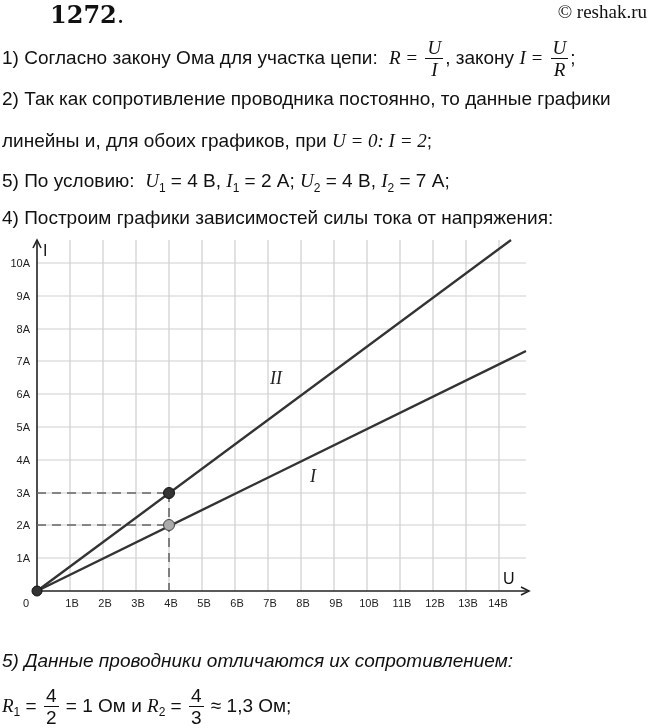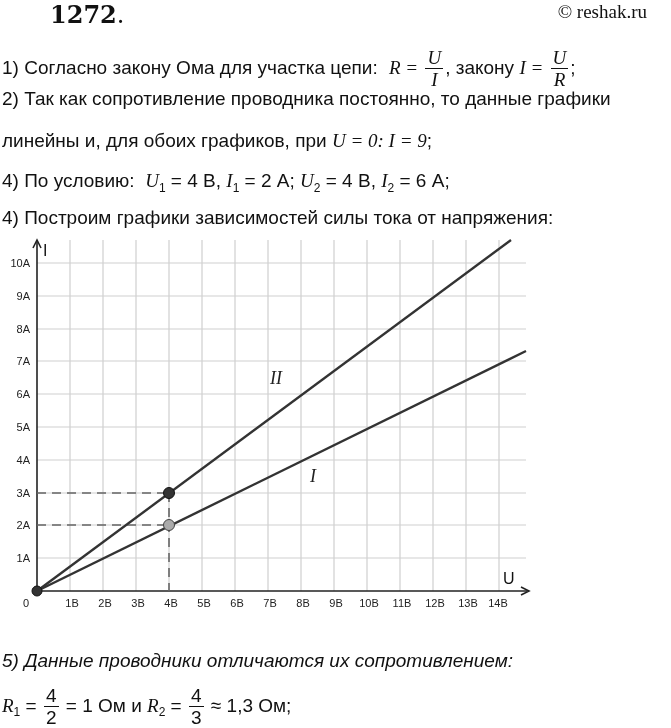--- a/index.html
+++ b/index.html
@@ -20,37 +20,37 @@
   .tick { font-family: "Liberation Sans", sans-serif; font-size: 11px; fill: #222; }
   .lbl  { font-family: "Liberation Serif", serif; font-style: italic; font-size: 18px; fill: #222; }
   .axlbl{ font-family: "Liberation Sans", sans-serif; font-size: 16px; fill: #111; }
 </style>
 </head>
 <body>
 
 <div class="abs num"><span style="font-weight:bold">1272</span><span>.</span></div>
 <div class="abs copy">© reshak.ru</div>
 
-<div class="abs line" style="top:48px;">
+<div class="abs line" style="top:38px;">
   <span>1) Согласно закону Ома для участка цепи:</span>
   <span class="math" style="margin-left:6px">R =</span>
   <span class="frac"><span class="n math">U</span><span class="d math">I</span></span><span>, закону</span>
   <span class="math">I =</span>
   <span class="frac"><span class="n math">U</span><span class="d math">R</span></span><span>;</span>
 </div>
 
 <div class="abs line" style="top:88px;">2) Так как сопротивление проводника постоянно, то данные графики</div>
 <div class="abs line" style="top:130px;">
   <span>линейны и, для обоих графиков, при</span>
-  <span class="math">U = 0:  I = 9</span><span>;</span>
+  <span class="math">U = 0:  I = 2</span><span>;</span>
 </div>
 
 <div class="abs line" style="top:170px;">
-  <span>4) По условию:</span>&nbsp;
-  <span class="math">U</span><sub>1</sub><span> = 4 В, </span><span class="math">I</span><sub>1</sub><span> = 2 А;  </span><span class="math">U</span><sub>2</sub><span> = 4 В, </span><span class="math">I</span><sub>2</sub><span> = 6 А;</span>
+  <span>5) По условию:</span>&nbsp;
+  <span class="math">U</span><sub>1</sub><span> = 4 В, </span><span class="math">I</span><sub>1</sub><span> = 2 А;  </span><span class="math">U</span><sub>2</sub><span> = 4 В, </span><span class="math">I</span><sub>2</sub><span> = 7 А;</span>
 </div>
 
 <div class="abs line" style="top:207px;">4) Построим графики зависимостей силы тока от напряжения:</div>
 
 <svg class="graph" width="560" height="380" viewBox="0 236 560 380">
   <g stroke="#cfcfcf" stroke-width="1.2">
 
     <line x1="70" y1="240" x2="70" y2="591"></line>
     <line x1="103" y1="240" x2="103" y2="591"></line>
     <line x1="136" y1="240" x2="136" y2="591"></line>

